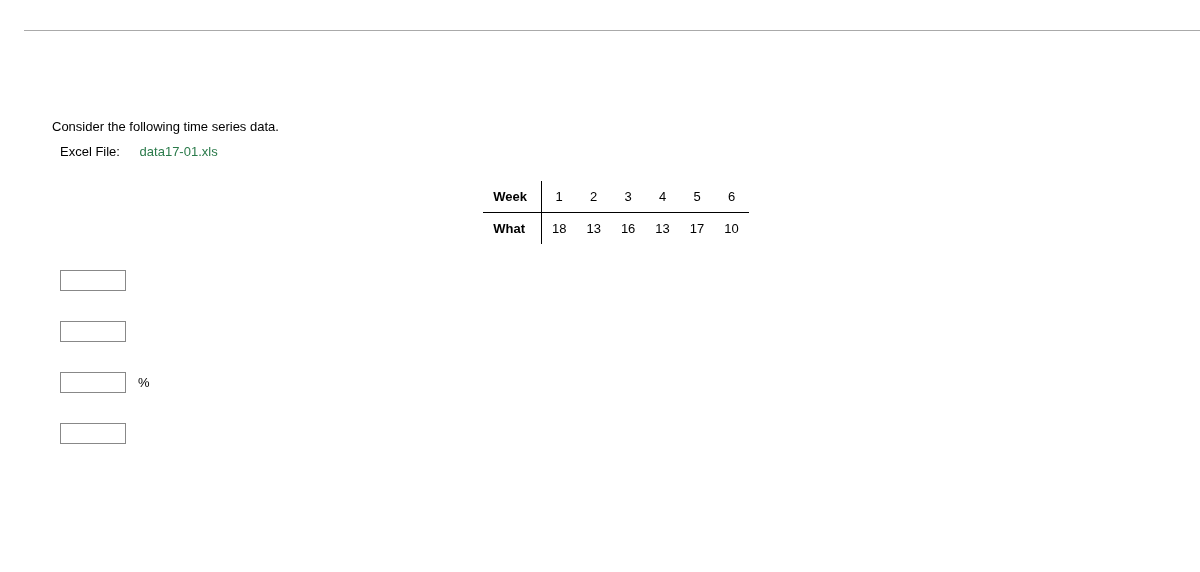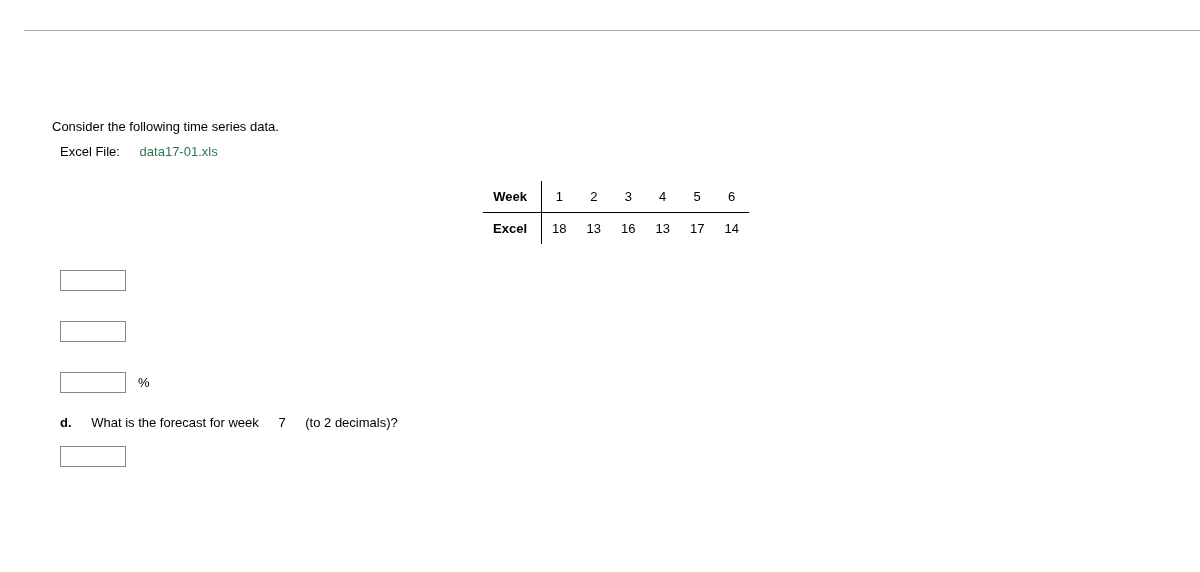--- a/index.html
+++ b/index.html
@@ -42,21 +42,21 @@
       margin: 0 auto 18px auto;
     }
     .data-table td {
       padding: 8px 10px;
       text-align: center;
       font-size: 13px;
       min-width: 30px;
     }
     .data-table .row-label {
       font-weight: bold;
-      text-align: center;
+      text-align: left;
       padding-right: 14px;
       border-right: 1px solid #000;
     }
     .data-table tr.header-row td {
       border-bottom: 1px solid #000;
     }
     .instruction {
       margin-bottom: 14px;
     }
     .question-line {
@@ -98,44 +98,41 @@
         <tr class="header-row">
       <td class="row-label">Week</td>
       <td>1</td>
       <td>2</td>
       <td>3</td>
       <td>4</td>
       <td>5</td>
       <td>6</td>
     </tr>
     <tr>
-      <td class="row-label">Excel</td>
+      <td class="row-label">What</td>
       <td>18</td>
       <td>13</td>
       <td>16</td>
       <td>13</td>
       <td>17</td>
-      <td>14</td>
+      <td>10</td>
     </tr>
   </tbody>
     </table>
 
 
   <div class="input-row">
     <input type="text" class="answer-input" style="">
   </div>
 
   <div class="input-row">
     <input type="text" class="answer-input" style="">
   </div>
 
   <div class="input-row">
     <input type="text" class="answer-input" style=""><span class="pct">%</span>
   </div>
 
-  <p class="question-line">
-    <span class="label-letter">d.</span><span> What is the forecast for week </span><span class="bold">7</span><span> (to 2 decimals)?</span>
-  </p>
   <div class="input-row">
     <input type="text" class="answer-input" style="">
   </div>
 
 </div>
 
 </body></html>

